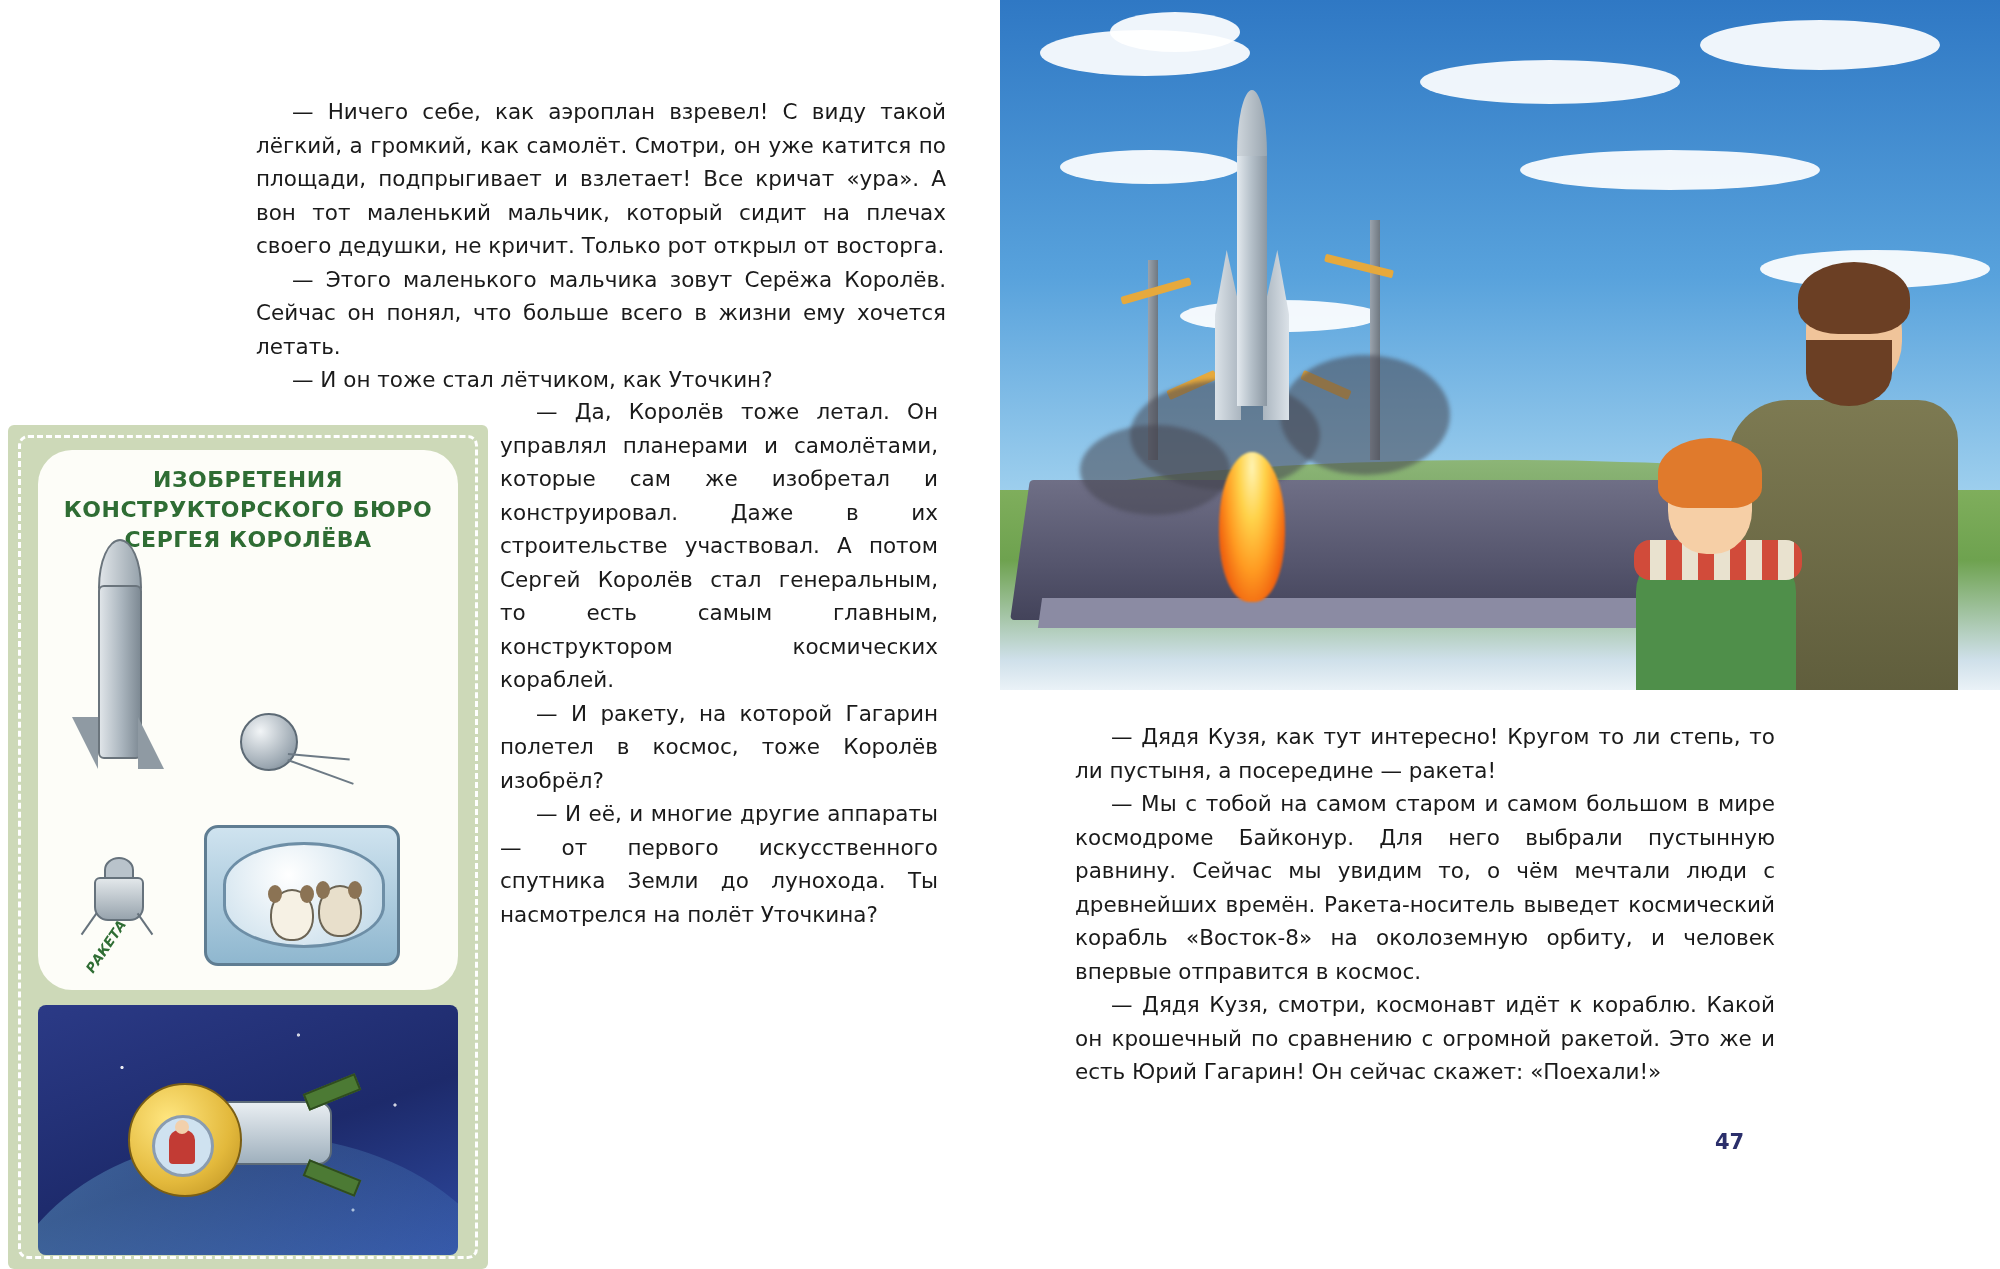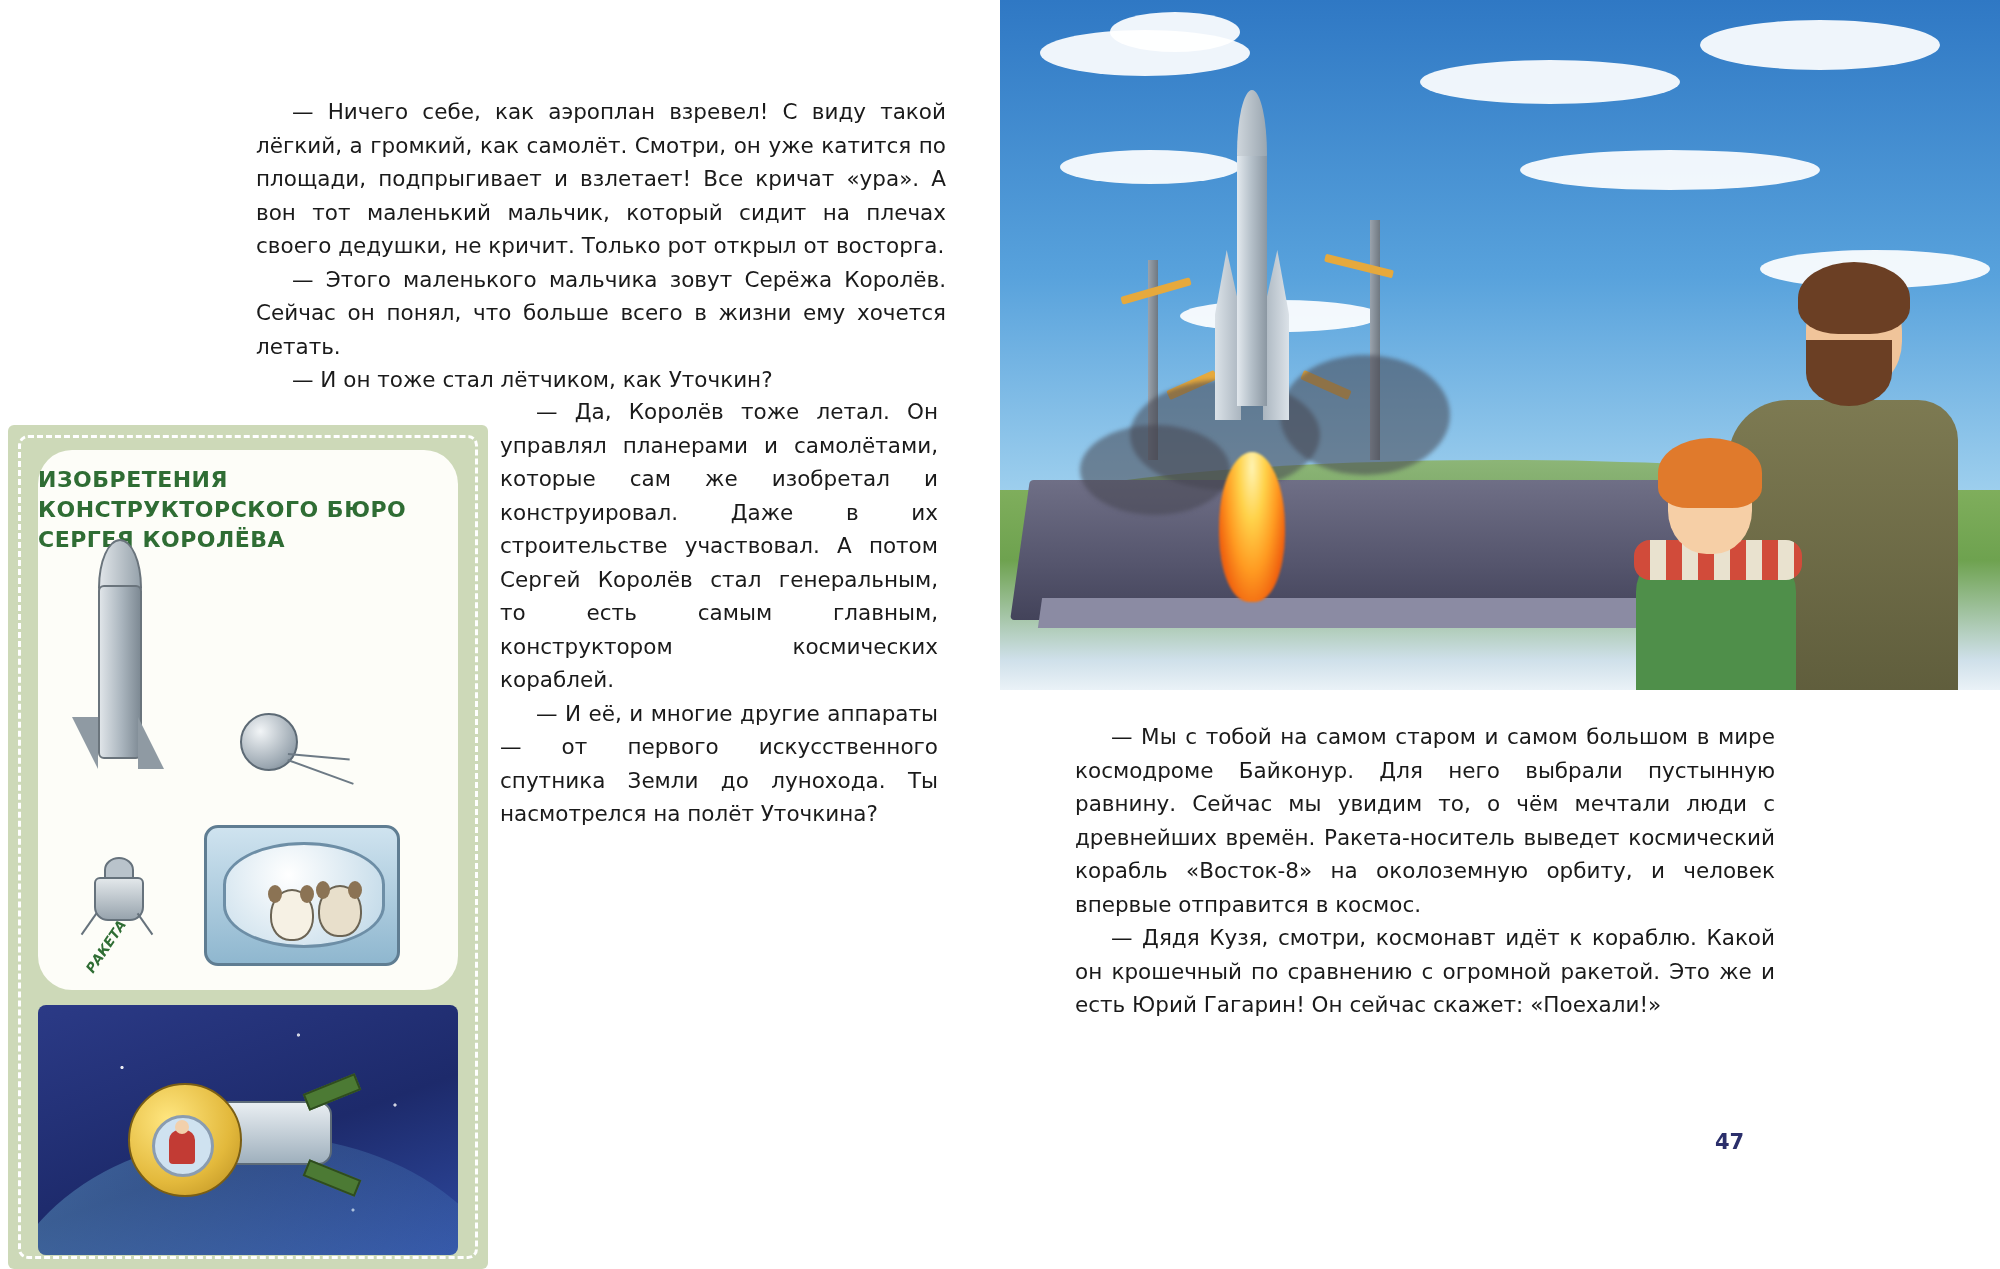--- a/index.html
+++ b/index.html
@@ -85,21 +85,21 @@
     left: 10px; top: 10px; right: 10px; bottom: 10px;
     border: 3px dashed #ffffff;
     border-radius: 10px;
     pointer-events: none;
   }
   .inset-title {
     position: absolute;
     left: 30px;
     top: 40px;
     width: 420px;
-    text-align: left;
+    text-align: center;
     color: #2f6d34;
     font-weight: bold;
     font-size: 22px;
     line-height: 30px;
     letter-spacing: 0.5px;
   }
 
   
   .inset-panel {
     position: absolute;
@@ -512,20 +512,21 @@
 <div class="page page-left" data-interactable="false">
 
   <div class="text-col col-top" data-interactable="false">
     <p data-interactable="false">— Ничего себе, как аэроплан взревел! С виду такой лёгкий, а громкий, как самолёт. Смотри, он уже катится по площади, подпрыгивает и взлетает! Все кричат «ура». А вон тот маленький мальчик, который сидит на плечах своего дедушки, не кричит. Только рот открыл от восторга.</p>
     <p data-interactable="false">— Этого маленького мальчика зовут Серёжа Королёв. Сейчас он понял, что больше всего в жизни ему хочется летать.</p>
     <p data-interactable="false">— И он тоже стал лётчиком, как Уточкин?</p>
   </div>
 
   <div class="text-col col-narrow" data-interactable="false">
     <p data-interactable="false">— Да, Королёв тоже летал. Он управлял планерами и самолётами, которые сам же изобретал и конструировал. Даже в их строительстве участвовал. А потом Сергей Королёв стал генеральным, то есть самым главным, конструктором космических кораблей.</p>
+    <p data-interactable="false">— И ракету, на которой Гагарин полетел в космос, тоже Королёв изобрёл?</p>
     <p data-interactable="false">— И её, и многие другие аппараты — от первого искусственного спутника Земли до лунохода. Ты насмотрелся на полёт Уточкина?</p>
   </div>
 
   <div class="inset" data-interactable="false">
 
     <div class="inset-panel" data-interactable="false"></div>
 
     <div class="inset-title" data-interactable="false">ИЗОБРЕТЕНИЯ КОНСТРУКТОРСКОГО БЮРО СЕРГЕЯ КОРОЛЁВА</div>
 
     <div class="rocket-r1" data-interactable="false">
@@ -629,17 +630,18 @@
   </div>
   <div class="boy" data-interactable="false">
     <div class="boy-body" data-interactable="false"></div>
     <div class="boy-scarf" data-interactable="false"></div>
     <div class="boy-head" data-interactable="false"></div>
     <div class="boy-hair" data-interactable="false"></div>
   </div>
 </div>
 
 <div class="text-col col-right" data-interactable="false">
+  <p data-interactable="false">— Дядя Кузя, как тут интересно! Кругом то ли степь, то ли пустыня, а посередине — ракета!</p>
   <p data-interactable="false">— Мы с тобой на самом старом и самом большом в мире космодроме Байконур. Для него выбрали пустынную равнину. Сейчас мы увидим то, о чём мечтали люди с древнейших времён. Ракета-носитель выведет космический корабль «Восток-8» на околоземную орбиту, и человек впервые отправится в космос.</p>
   <p data-interactable="false">— Дядя Кузя, смотри, космонавт идёт к кораблю. Какой он крошечный по сравнению с огромной ракетой. Это же и есть Юрий Гагарин! Он сейчас скажет: «Поехали!»</p>
 </div>
 
 <div class="page-number" data-interactable="false">47</div>
 
 </body></html>

